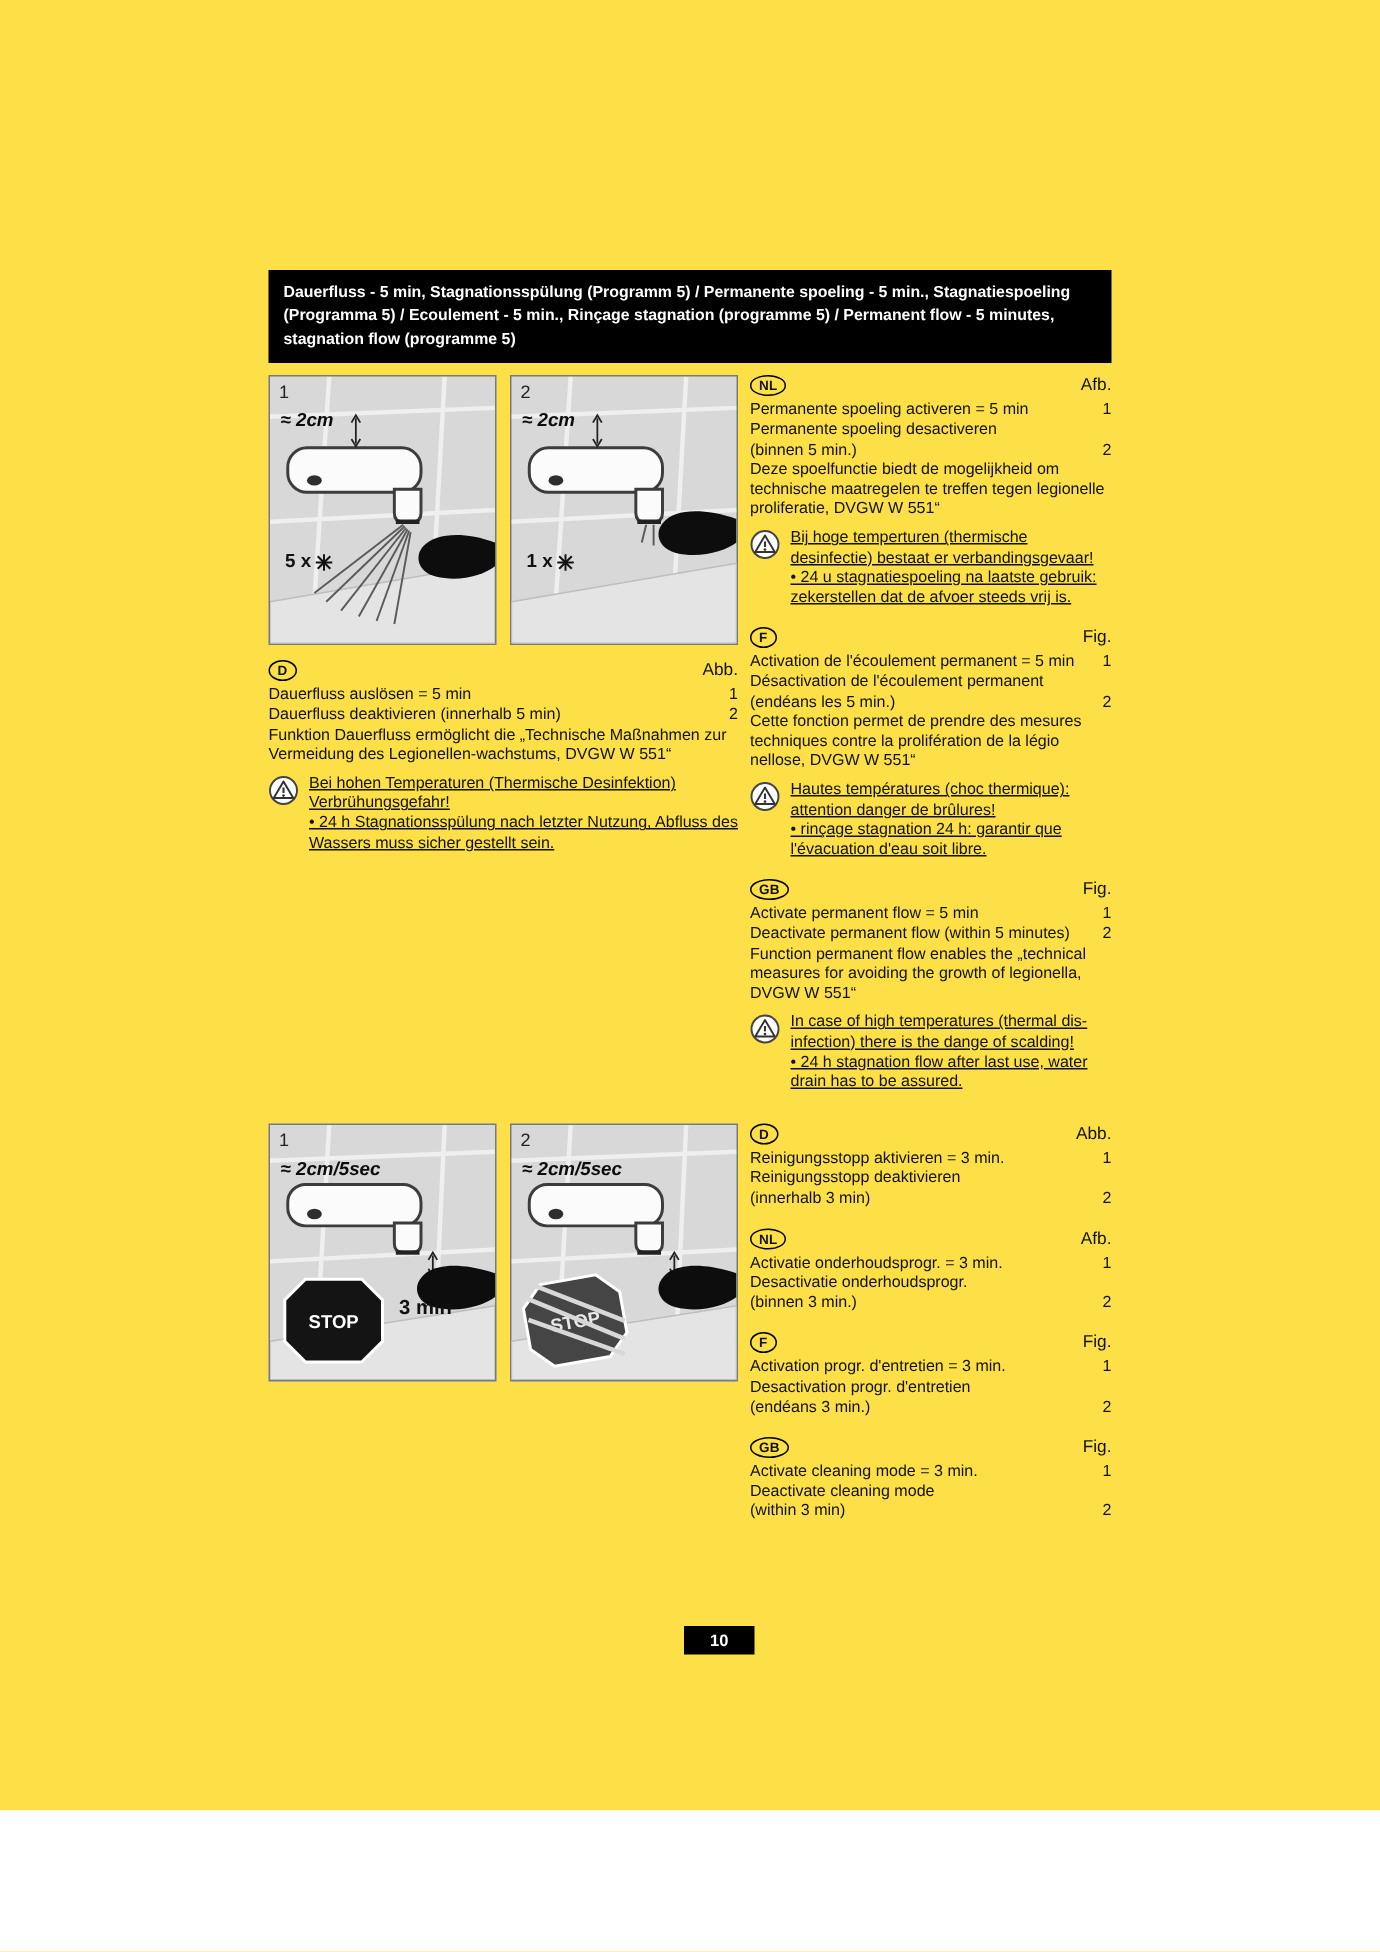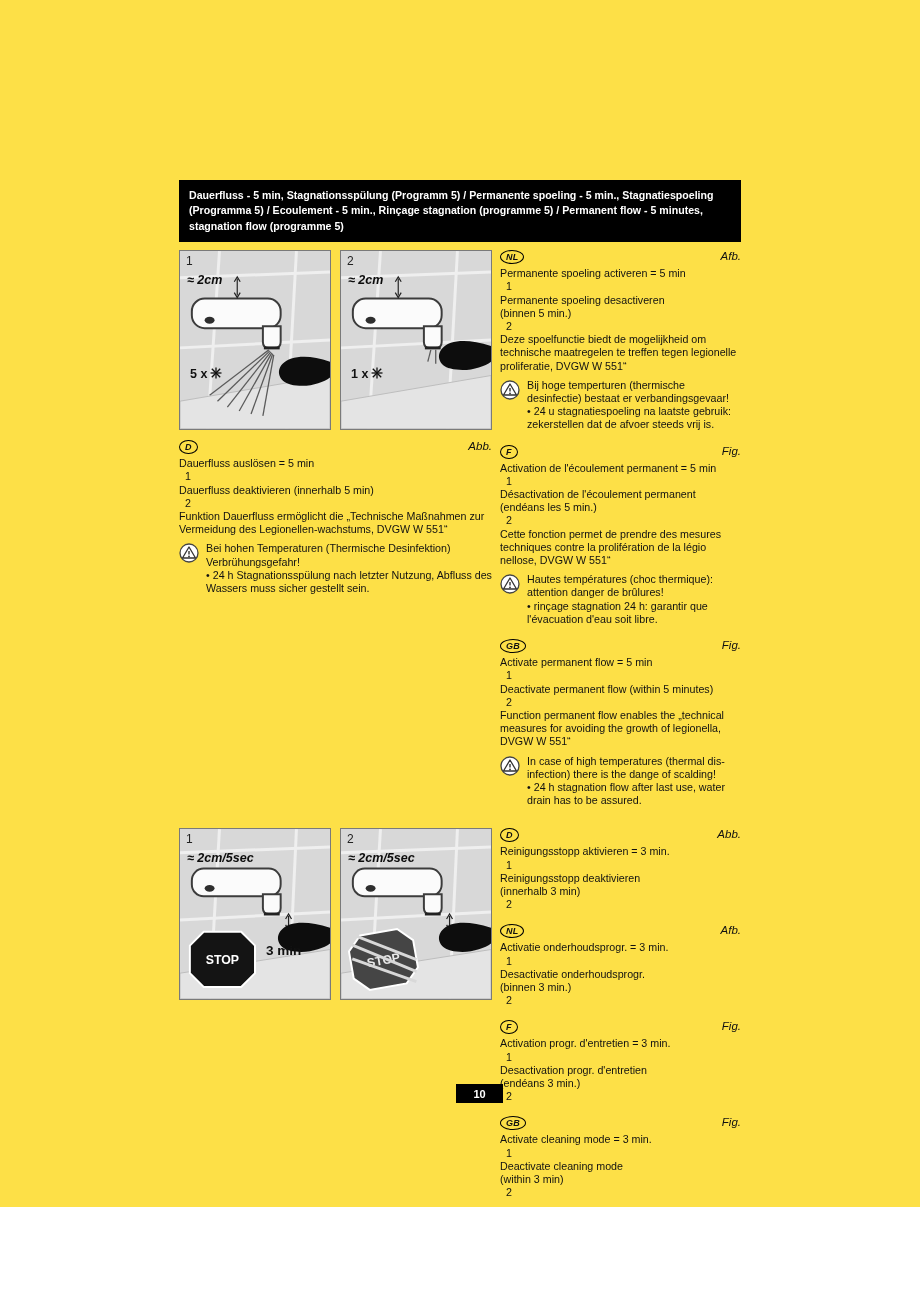--- a/index.html
+++ b/index.html
@@ -15,34 +15,34 @@
   .col-left { width:313px; flex:none; }
   .col-right { width:241px; flex:none; margin-left:8px; }
 
   .figs { display:flex; gap:9px; }
   .fig { position:relative; width:152px; background:#d8d8d8; border:1px solid #7a7a7a; flex:none; }
   .fig.h1 { height:180px; }
   .fig.h2 { height:172px; }
   .fig svg.scene { position:absolute; left:0; top:0; width:100%; height:100%; }
   .fig .num { position:absolute; left:6px; top:3px; font-size:12px; color:#222; }
   .fig .gap { position:absolute; left:7px; top:22px; font-size:12.5px; font-weight:bold; font-style:italic; color:#0c0c0c; white-space:nowrap; }
-  .fig .count { position:absolute; left:10px; top:116px; font-size:12.5px; font-weight:bold; display:flex; align-items:flex-start; gap:3px; }
+  .fig .count { position:absolute; left:10px; top:116px; font-size:12.5px; font-weight:bold; display:flex; align-items:flex-end; gap:3px; }
   .fig .duration { position:absolute; left:86px; top:114px; font-size:13.5px; font-weight:bold; }
 
   .lang-block { margin-bottom:13px; }
   .d-left { margin-top:10px; }
-  .block-head { display:flex; justify-content:space-between; align-items:baseline; margin-bottom:3px;font-style:italic; }
+  .block-head { display:flex; justify-content:space-between; align-items:baseline; margin-bottom:3px; }
   .badge { display:inline-block; border:1.4px solid #000; border-radius:50%; font-size:9px; font-weight:bold; padding:1px 5px; line-height:10px; letter-spacing:0.2px; }
   .figlabel { font-size:11.5px; }
-  .row { display:flex; justify-content:space-between; font-size:10.7px; line-height:13.2px;flex-direction:column; }
+  .row { display:flex; justify-content:space-between; font-size:10.7px; line-height:13.2px; }
   .row .rnum { flex:none; margin-left:6px; }
   .bodytext { font-size:10.7px; line-height:13.2px; }
   .warn { display:flex; margin-top:6px; }
   .warn-icon { flex:none; width:20px; height:20px; margin-right:7px; margin-top:1px; }
-  .warn-text { font-size:10.7px; line-height:13.2px; }
+  .warn-text { font-size:10.7px; line-height:13.2px;text-decoration:underline; }
   .spark { width:12px; height:12px; }
 
   .pagenum { position:absolute; left:456px; top:1084px; width:47px; height:19px; background:#000; color:#fff;
              font-size:11px; font-weight:bold; display:flex; align-items:center; justify-content:center; }
 </style>
 </head>
 <body>
 
 <div class="page">
   <div class="content">

